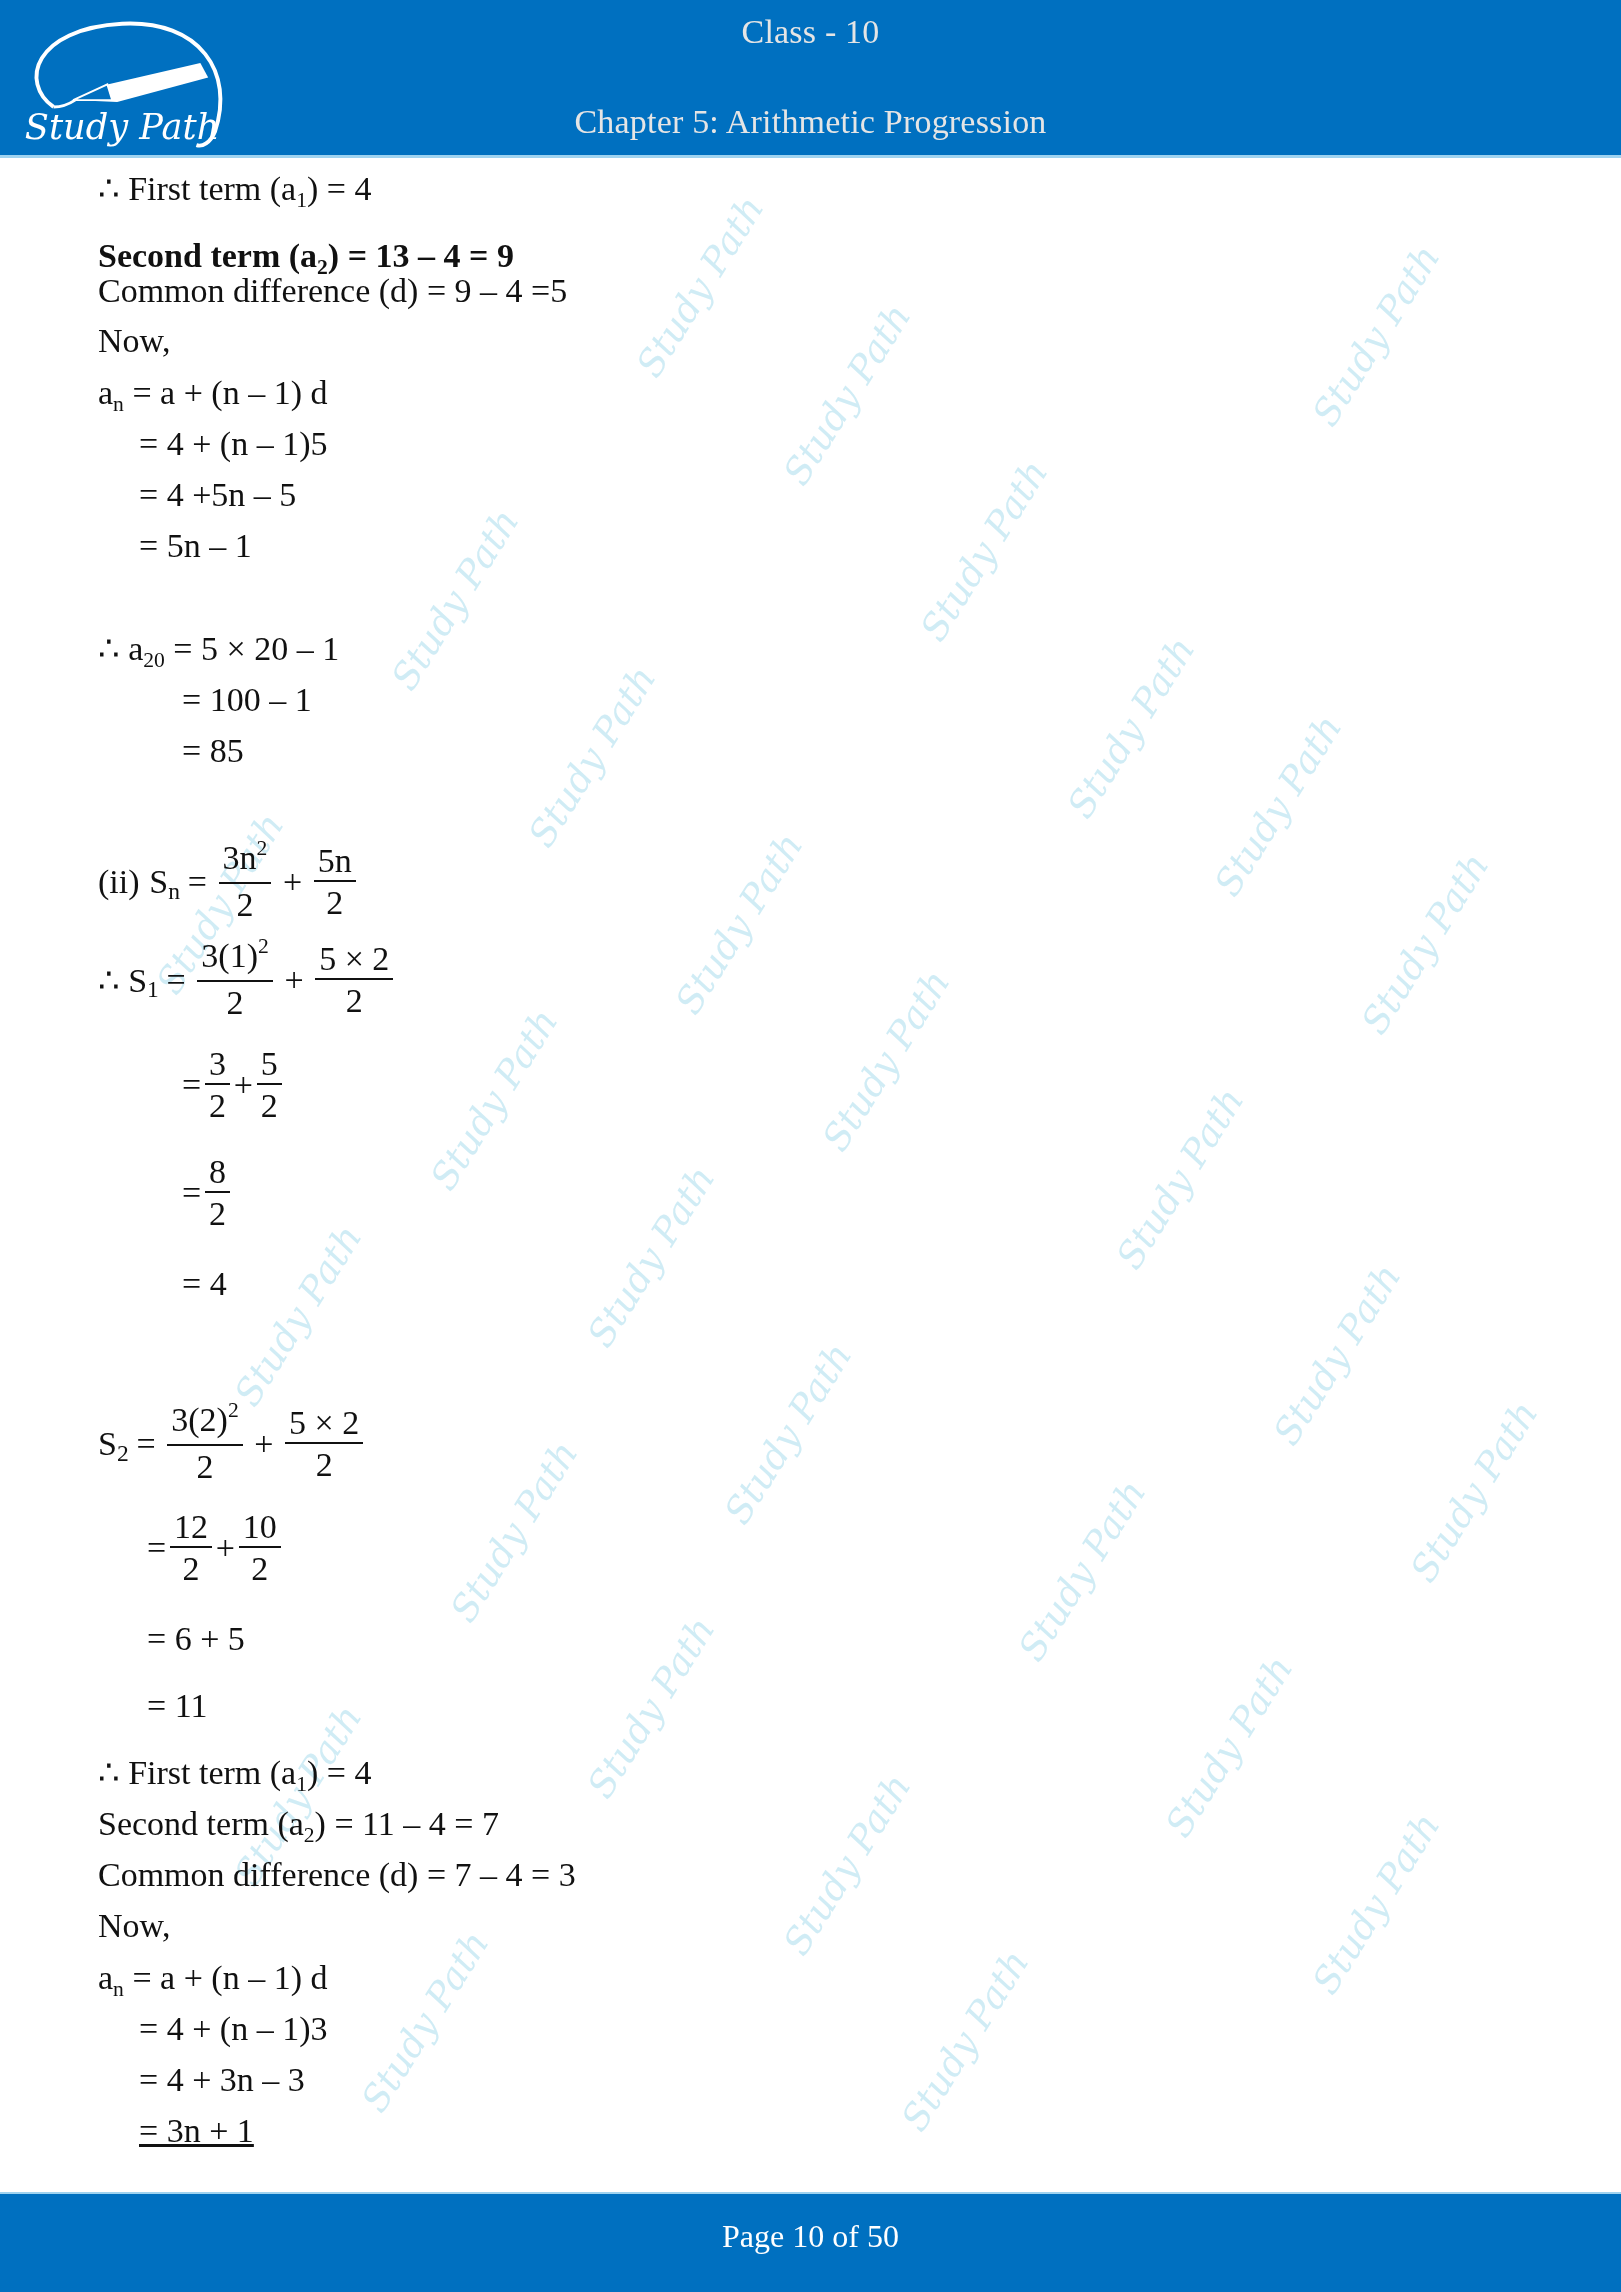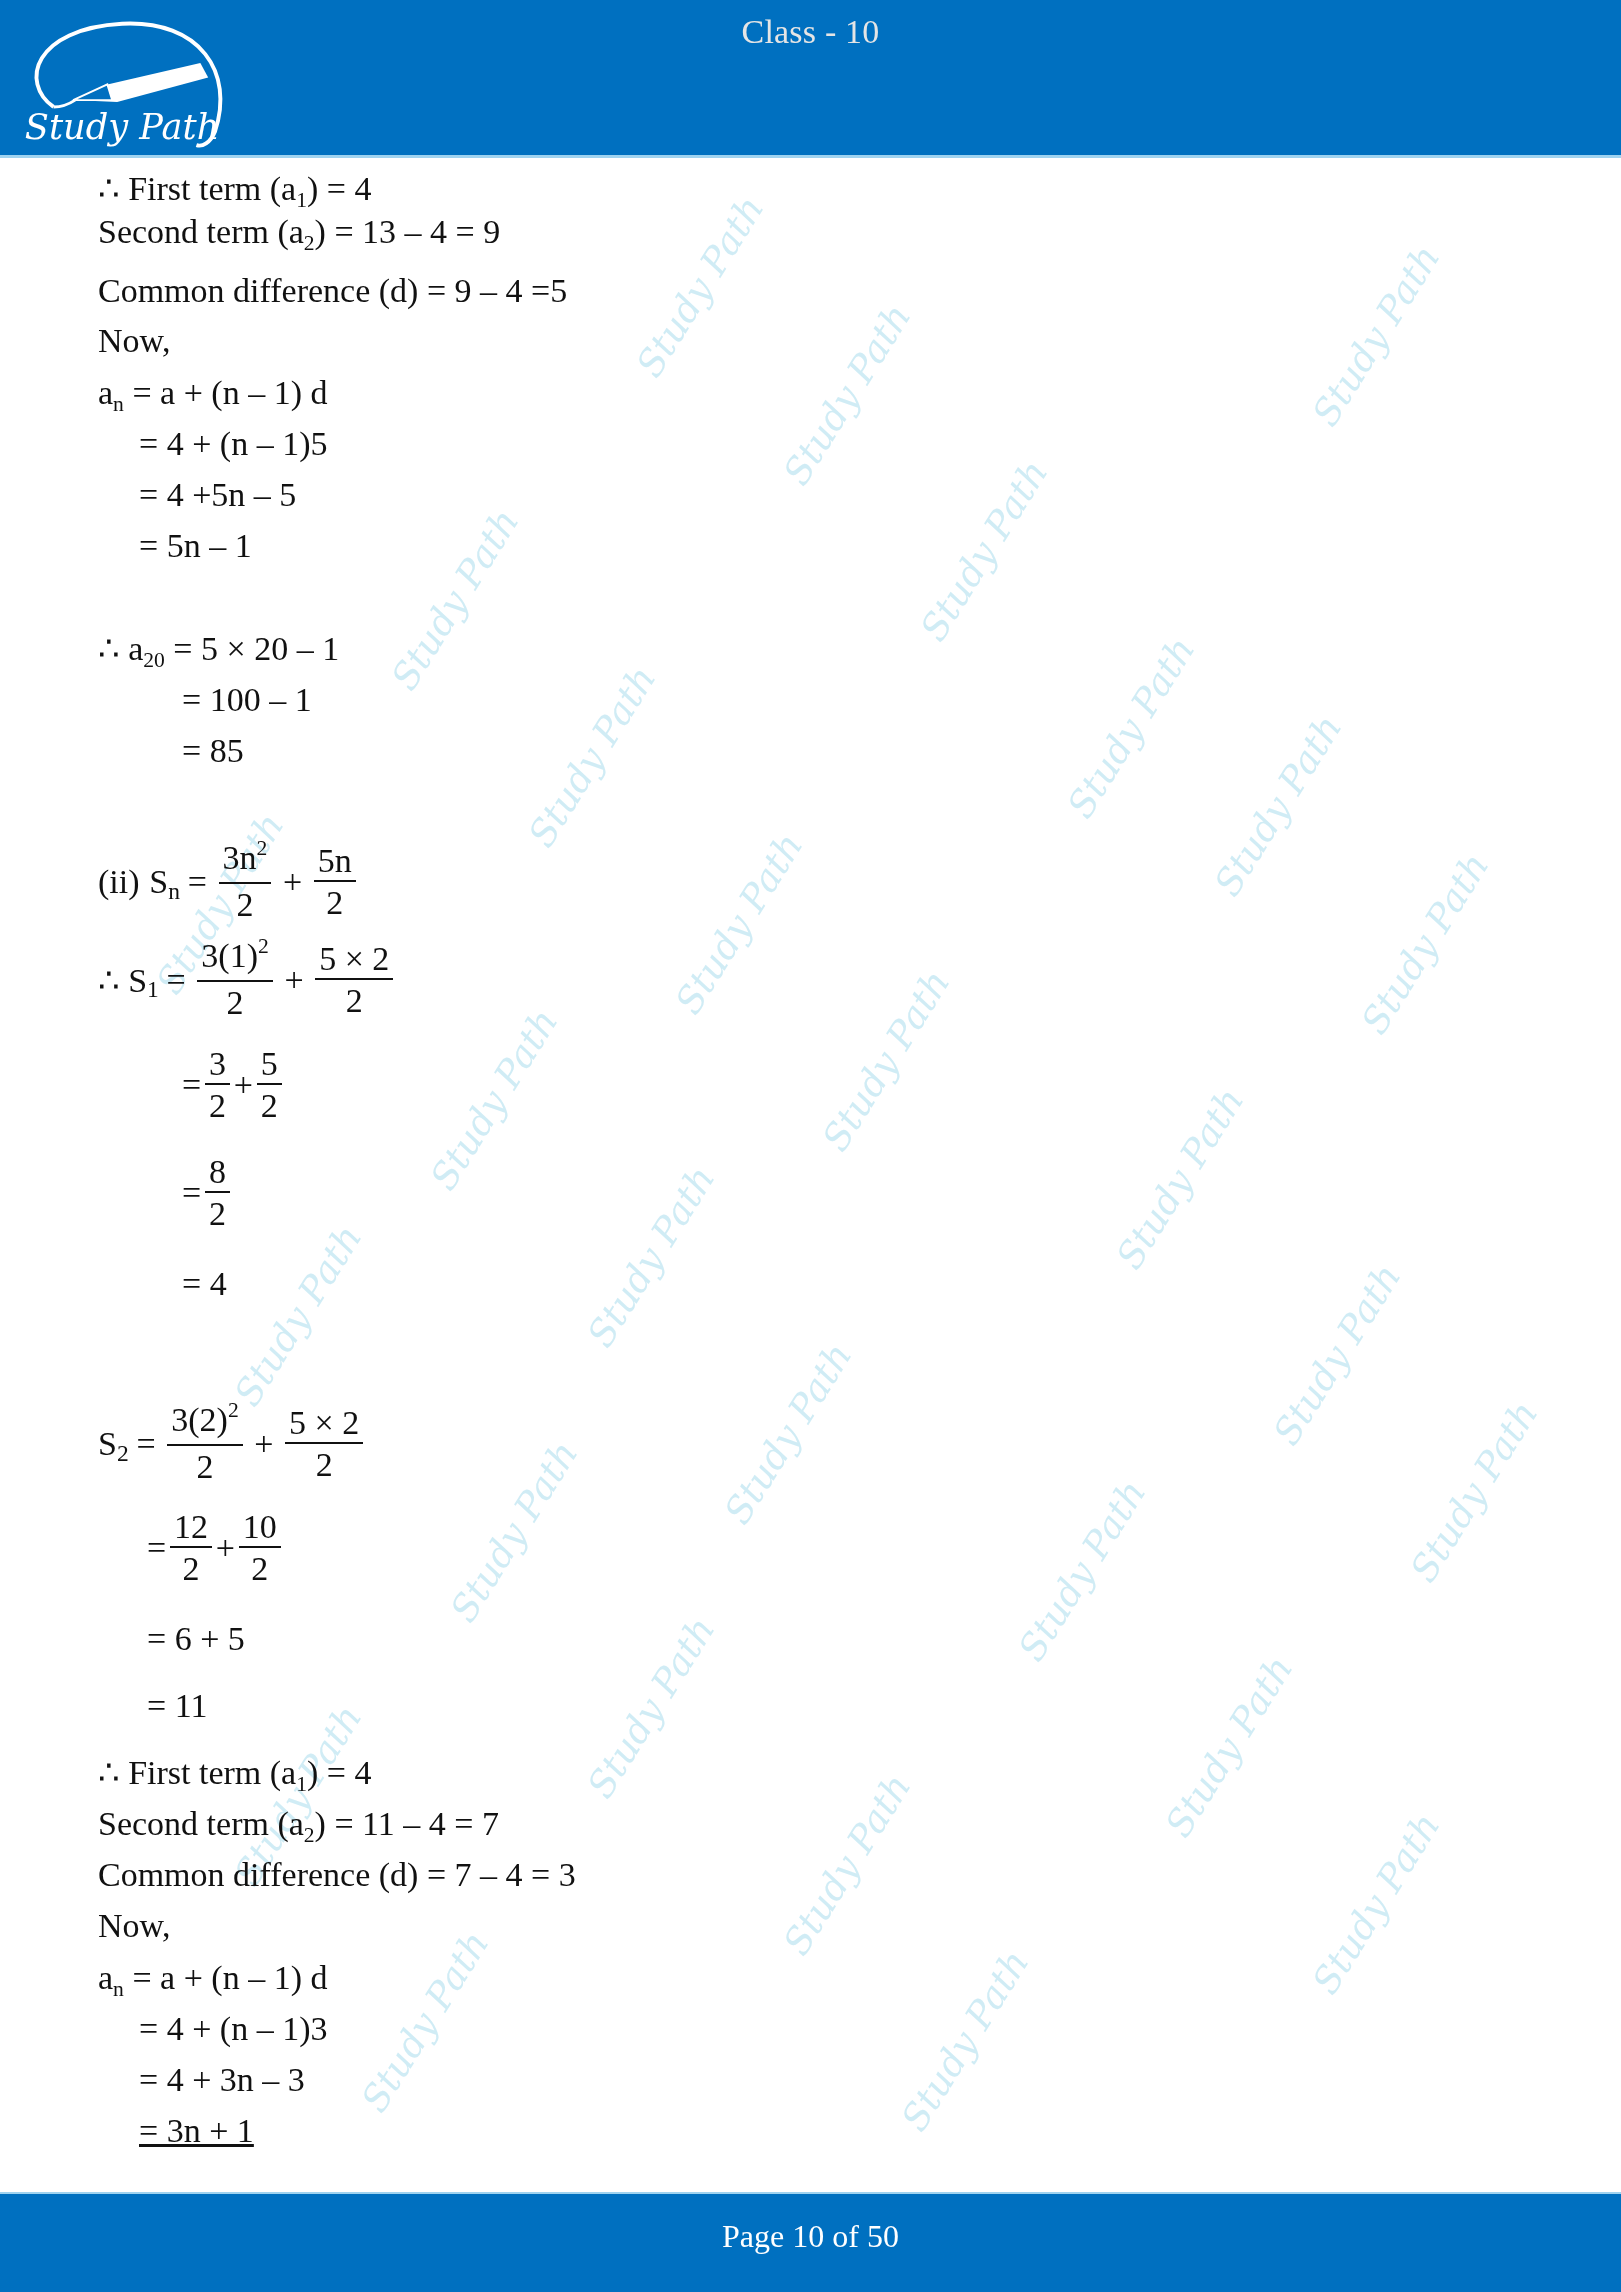--- a/index.html
+++ b/index.html
@@ -47,20 +47,21 @@
 
 <div class="header">
   <svg class="logo" viewBox="0 0 225 140">
     <path d="M40 95 C 5 70, 20 15, 110 10 C 190 6, 225 60, 205 120 C 200 132, 192 136, 186 134" fill="none" stroke="#fff" stroke-width="4"></path>
     <path d="M60 88 L 95 72 L 190 50 L 198 65 L 105 90 Z" fill="#fff"></path>
     <path d="M60 88 L 95 72 L 100 88 Z" fill="#0070C0" stroke="#fff" stroke-width="2"></path>
     <path d="M40 95 C 50 95, 56 92, 62 88" fill="none" stroke="#fff" stroke-width="3"></path>
     <text x="110" y="128" text-anchor="middle" fill="#fff" font-family="DejaVu Serif, serif" font-style="italic" font-size="36">Study Path</text>
   </svg>
   <div class="title-line" style="top:11.8px;">Class - 10</div>
+  <div class="title-line" style="top:102px;">Chapter 5: Arithmetic Progression</div>
 </div>
 
 <div class="watermark-layer">
   <span class="wm" style="left:598px; top:108px;">Study Path</span>
   <span class="wm" style="left:1274px; top:157px;">Study Path</span>
   <span class="wm" style="left:745px; top:216px;">Study Path</span>
   <span class="wm" style="left:353px; top:421px;">Study Path</span>
   <span class="wm" style="left:882px; top:372px;">Study Path</span>
   <span class="wm" style="left:1029px; top:549px;">Study Path</span>
   <span class="wm" style="left:490px; top:578px;">Study Path</span>
@@ -83,21 +84,21 @@
   <span class="wm" style="left:196px; top:1617px;">Study Path</span>
   <span class="wm" style="left:745px; top:1686px;">Study Path</span>
   <span class="wm" style="left:1274px; top:1725px;">Study Path</span>
   <span class="wm" style="left:323px; top:1843px;">Study Path</span>
   <span class="wm" style="left:863px; top:1862px;">Study Path</span>
 </div>
 
 <div class="line" style="left:98px; top:169px;">
   <span>∴ First term (a</span><span class="sub">1</span><span>) = 4</span>
 </div>
-<div class="line" style="left:98px; top:212px;">
+<div class="line" style="left:98px; top:236px;font-weight:bold;">
   <span>Second term (a</span><span class="sub">2</span><span>) = 13 – 4 = 9</span>
 </div>
 <div class="line" style="left:98px; top:271px;">Common difference (d) = 9 – 4 =5</div>
 <div class="line" style="left:98px; top:321px;">Now,</div>
 <div class="line" style="left:98px; top:373px;">
   <span>a</span><span class="sub">n</span><span> = a + (n – 1) d</span>
 </div>
 <div class="line" style="left:139px; top:424px;">= 4 + (n – 1)5</div>
 <div class="line" style="left:139px; top:475px;">= 4 +5n – 5</div>
 <div class="line" style="left:139px; top:526px;">= 5n – 1</div>

